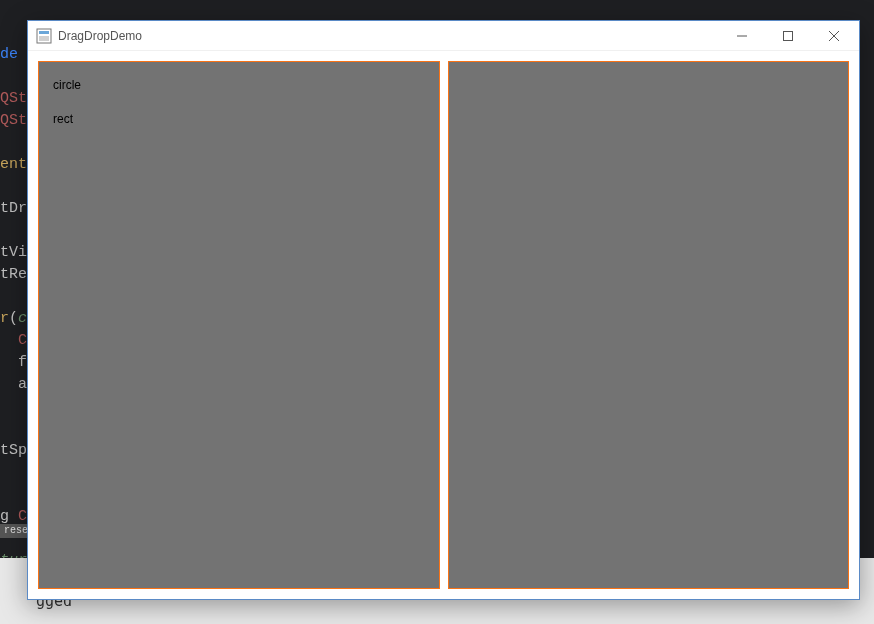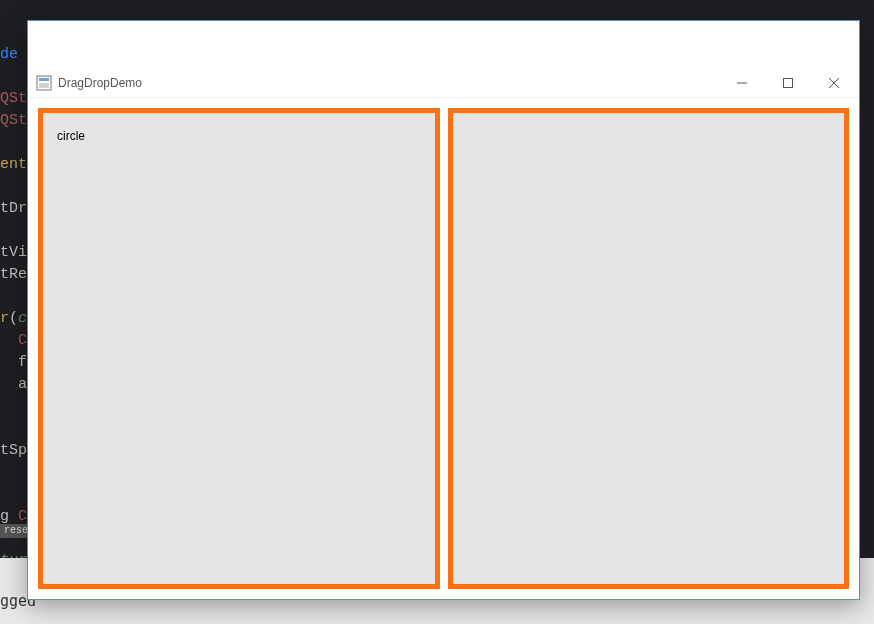--- a/index.html
+++ b/index.html
@@ -42,21 +42,20 @@
     border: 1px solid #5a8ac6;
     box-shadow: 0 6px 24px rgba(0,0,0,0.35);
     display: flex; flex-direction: column;
   }
   .titlebar {
     height: 30px;
     display: flex; align-items: center;
     padding: 0 2px 0 8px;
     background: #ffffff;
     border-bottom: 1px solid #f0f0f0;
-    margin-top: 47px;
   }
   .app-icon {
     width: 16px; height: 16px;
     margin-right: 6px;
     display: inline-flex; align-items:center; justify-content:center;
   }
   .title-text {
     color: #555;
     font-size: 12px;
     flex: 0 0 auto;
@@ -70,42 +69,42 @@
   .win-btn svg { width:10px; height:10px; }
 
   .client {
     flex:1;
     padding: 10px;
     display:flex;
     gap:8px;
   }
   .panel {
     flex:1;
-    border:5px solid #f97316;
-    background:#e5e5e5;
+    border:1px solid #f97316;
+    background:#737373;
   }
   .list-panel {
     padding:6px 0;
   }
   .list-item {
     padding: 10px 14px;
     font-size: 12px;
     color:#000;
     cursor: default;
   }
 
 </style>
 </head>
 <body>
 
 <div class="code-bg">
   <div id="code-lines"><div style="height:22px;"><span class="kw">de </span><span class="inc">&lt;QDrag&gt;</span></div><div style="height:22px;"></div><div style="height:22px;"><span class="type">QSt</span></div><div style="height:22px;"><span class="type">QSt</span></div><div style="height:22px;"></div><div style="height:22px;"><span class="fn">ent</span></div><div style="height:22px;"></div><div style="height:22px;"><span class="txt">tDr</span></div><div style="height:22px;"></div><div style="height:22px;"><span class="txt">tVi</span></div><div style="height:22px;"><span class="txt">tRe</span></div><div style="height:22px;"></div><div style="height:22px;"><span class="fn">r</span><span class="txt">(</span><span class="comment">c</span></div><div style="height:22px;"><span class="type">  C</span></div><div style="height:22px;"><span class="txt">  f</span></div><div style="height:22px;"><span class="txt">  a</span></div><div style="height:22px;"></div><div style="height:22px;"></div><div style="height:22px;"><span class="txt">tSp</span></div><div style="height:22px;"></div><div style="height:22px;"></div><div style="height:22px;"><span class="txt">g </span><span class="type">C</span></div><div style="height:22px;"></div><div style="height:22px;"><span class="comment">tur</span></div></div>
   <div class="grayline">rese</div>
   <div class="bottomfade"></div>
-  <div style="position:absolute; left:0; top:590px; color:#333; font-family:Consolas,monospace; font-size:15px;">gged</div>
+  <div style="position:absolute; left:0; top:590px; color:#333; font-family:Consolas,monospace; font-size:15px;padding-left:36px;">gged</div>
 </div>
 
 <div class="window">
   <div class="titlebar">
     <span class="app-icon">
       <svg viewBox="0 0 16 16">
           <rect x="1" y="1" width="14" height="14" fill="#fff" stroke="#777" stroke-width="1"></rect>
           <rect x="3" y="3" width="10" height="3" fill="#6aa6d8"></rect>
           <rect x="3" y="8" width="10" height="5" fill="#d0d0d0"></rect>
         </svg>
@@ -125,16 +124,17 @@
     <div class="win-btn close">
       <svg viewBox="0 0 10 10">
           <line x1="0" y1="0" x2="10" y2="10" stroke="currentColor" stroke-width="1"></line>
           <line x1="10" y1="0" x2="0" y2="10" stroke="currentColor" stroke-width="1"></line>
         </svg>
     </div>
   </div>
   <div class="client">
     <div class="panel list-panel">
       <div class="list-item">circle</div>
+      <div class="list-item">rect</div>
     </div>
     <div class="panel"></div>
   </div>
 </div>
 
 </body></html>

